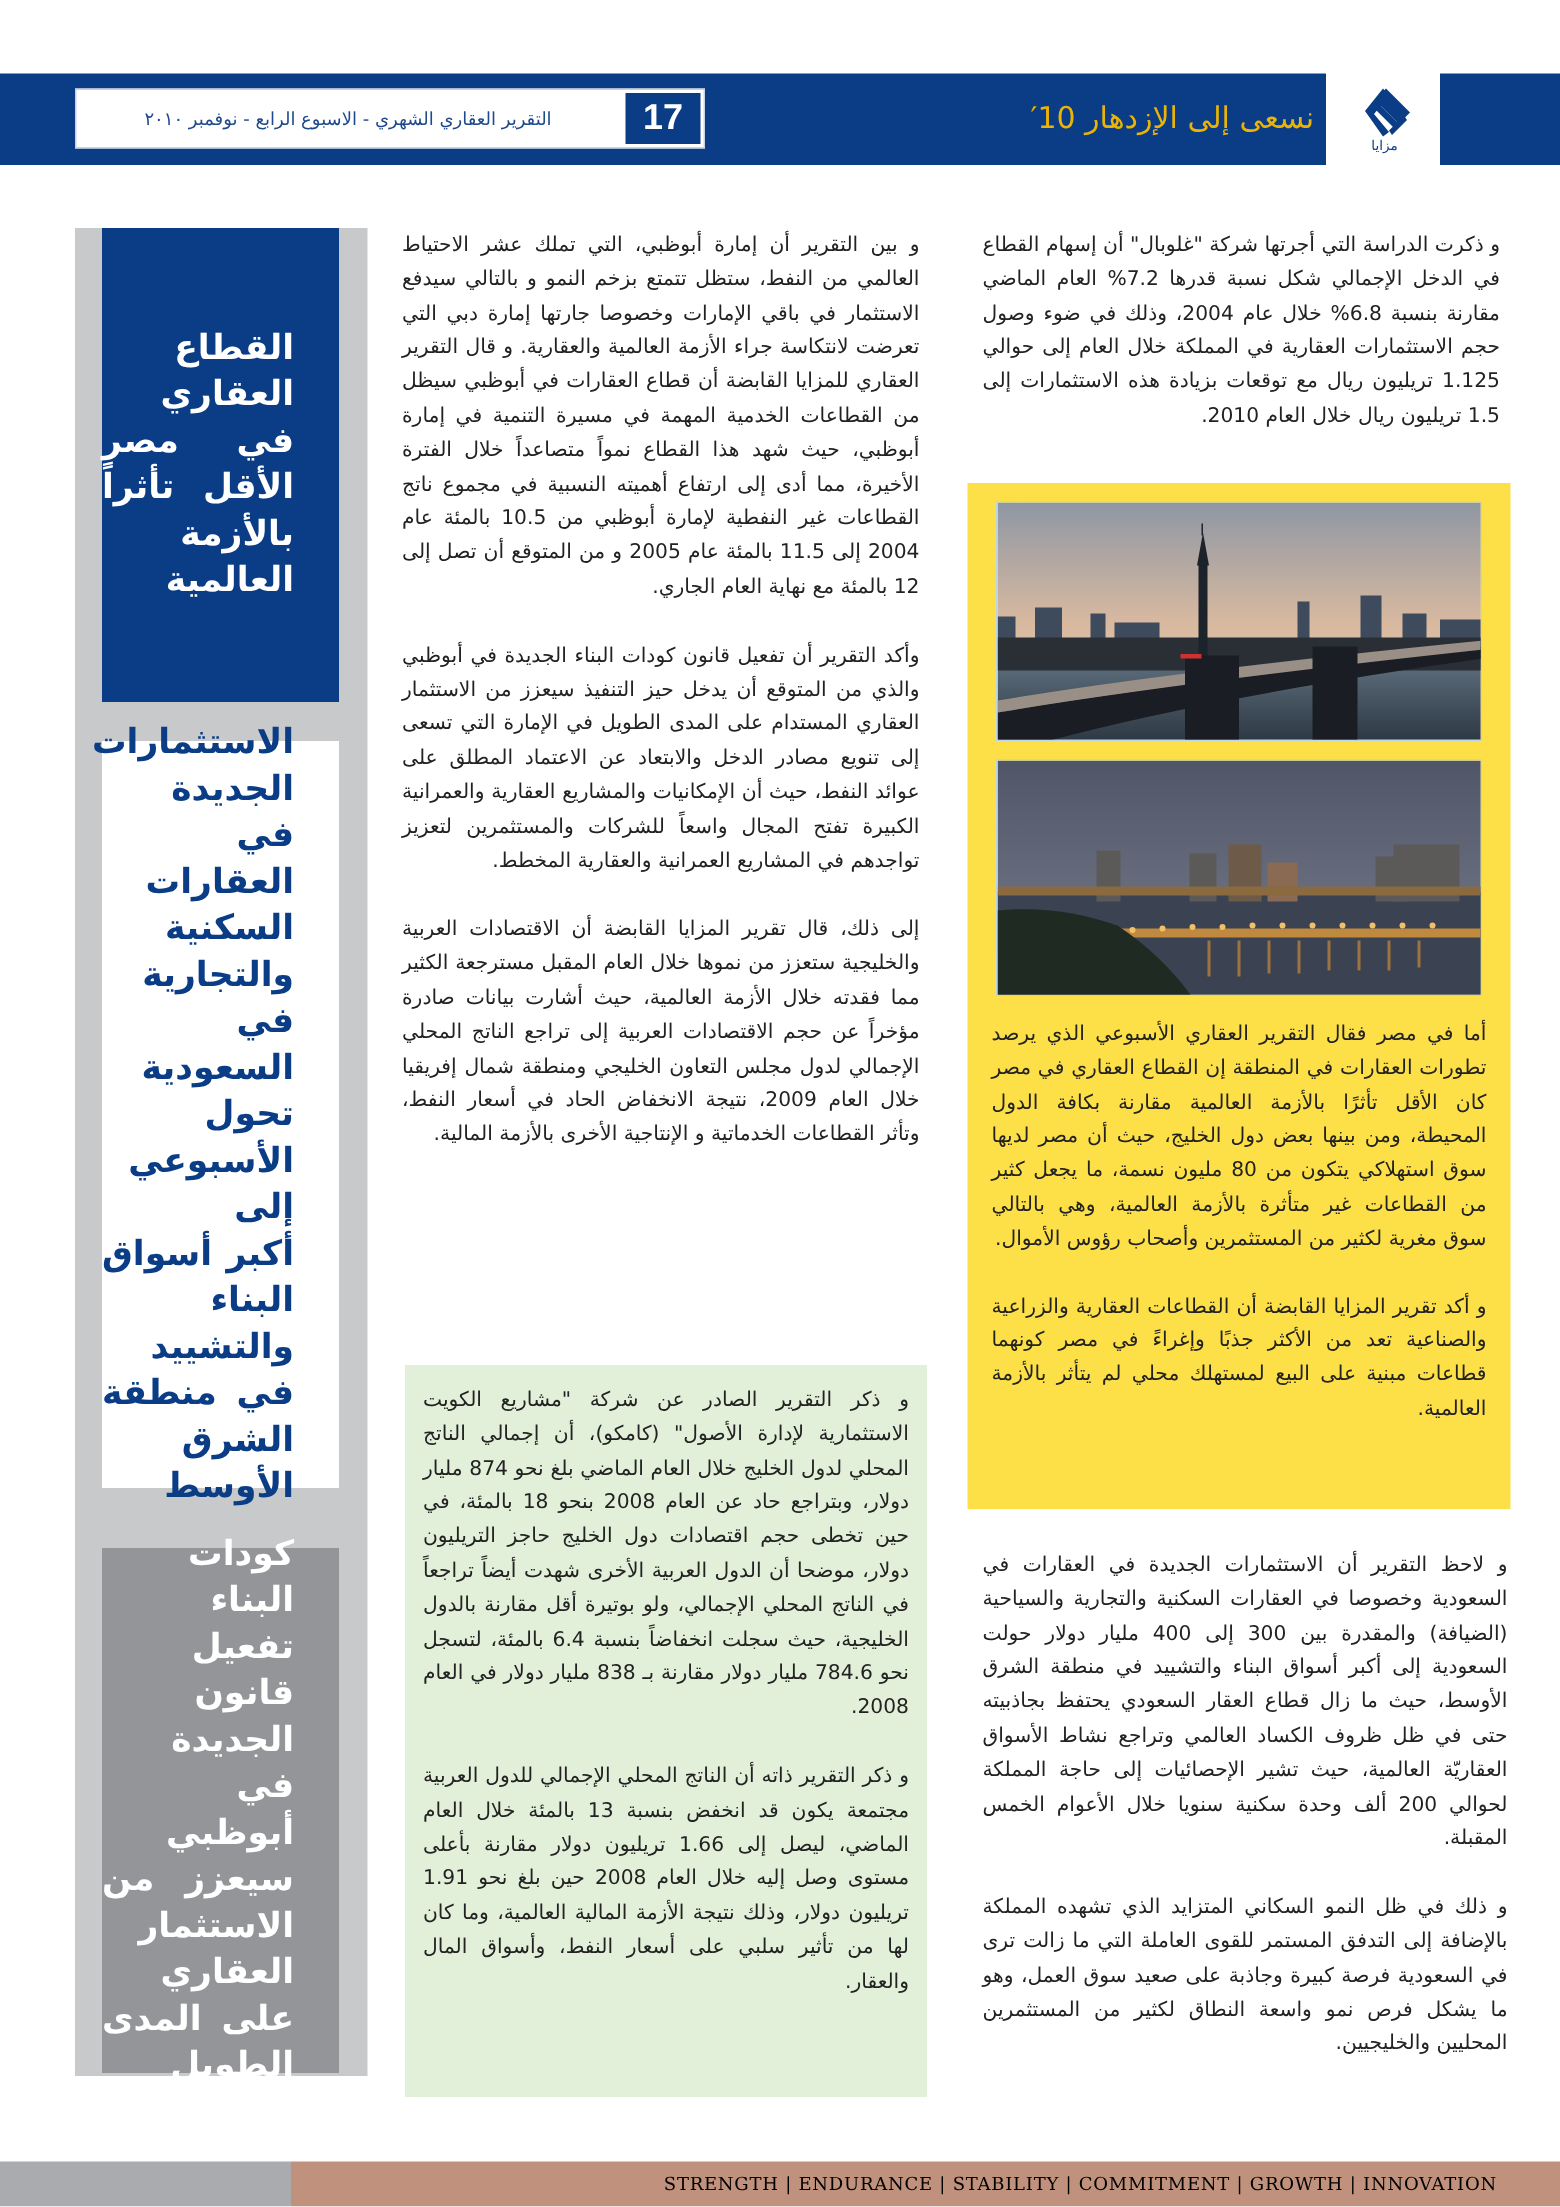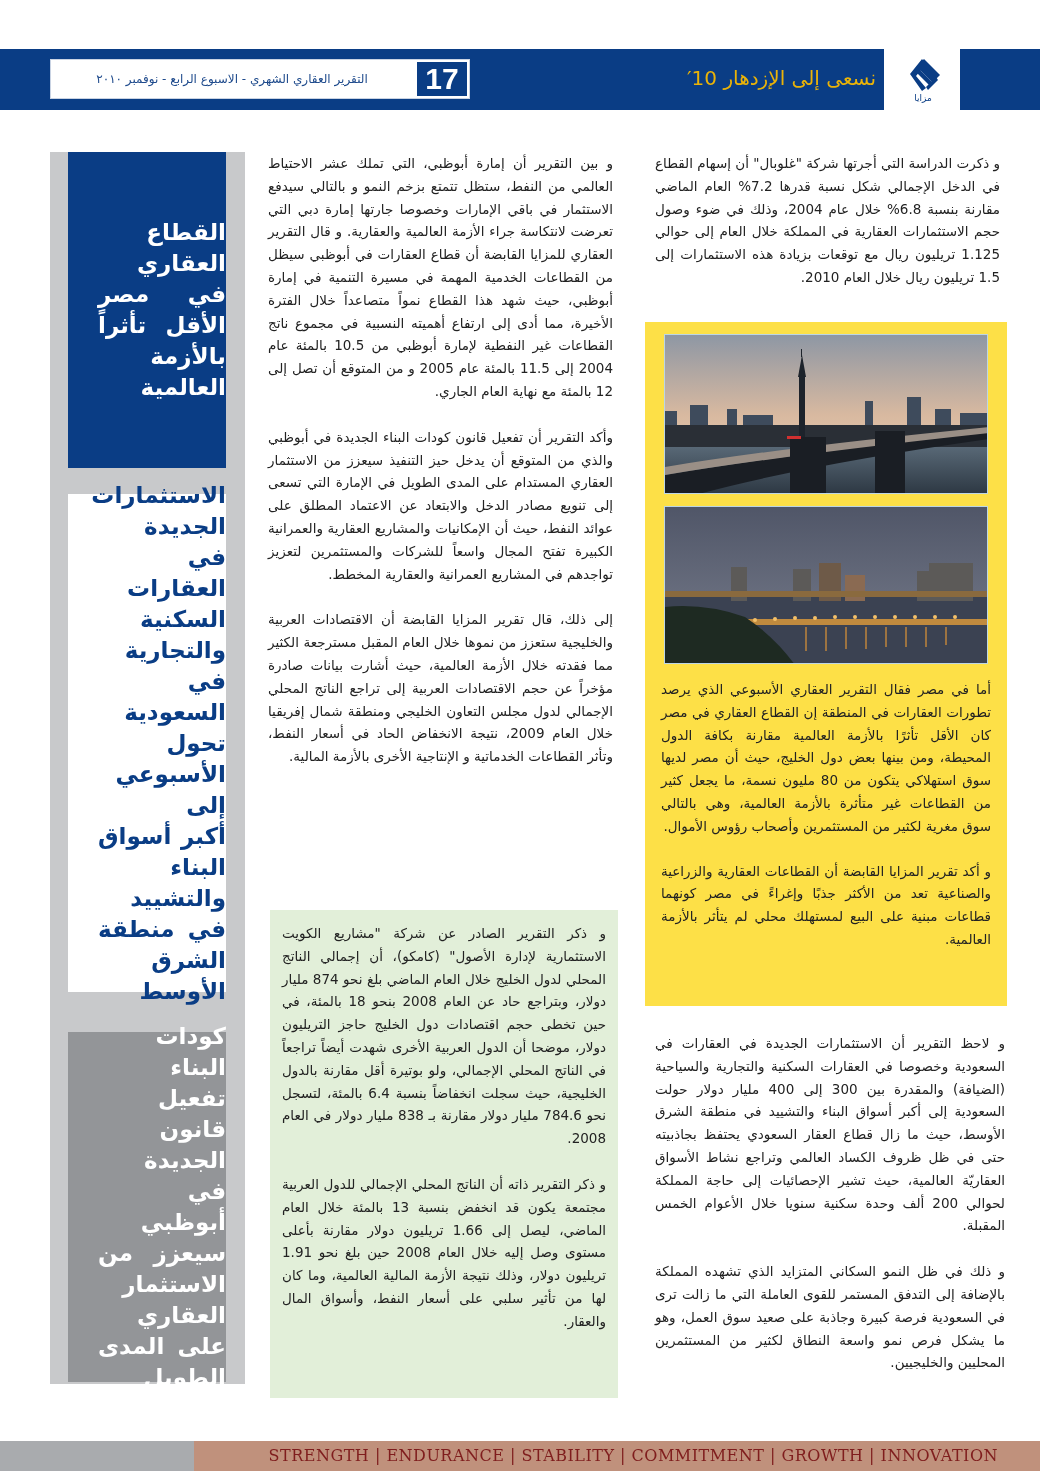--- a/index.html
+++ b/index.html
@@ -6,29 +6,29 @@
     html, body { width: 1040px; height: 1471px; background: #ffffff; overflow: hidden; }
     body { position: relative; font-family: "DejaVu Sans", sans-serif; color: #222; }
 
     
     .header { position: absolute; left: 0; top: 49px; width: 1040px; height: 61px; background: #ffffff; }
     .hdr-bar { position: absolute; top: 0; height: 61px; background: #0a3d85; }
     .hdr-main { left: 0; width: 884px; }
     .hdr-right { left: 960px; width: 80px; }
     .hdr-box { position: absolute; left: 50px; top: 10px; width: 420px; height: 40px; background: #ffffff; border: 1px solid #c9d3e3; }
     .hdr-box-text { position: absolute; left: 0; top: 0; width: 362px; height: 38px; line-height: 38px; font-size: 12px; color: #1e4a8c; direction: rtl; text-align: center; font-family: "DejaVu Sans", sans-serif; }
-    .hdr-page { position: absolute; right: 2px; top: 2px; width: 50px; height: 34px; background: #0a3d85; color: #fff; font-size: 30px; font-weight: bold; line-height: 34px; text-align: center; font-family: "Liberation Sans", sans-serif; }
+    .hdr-page { position: absolute; right: 2px; top: 2px; width: 50px; height: 34px; background: #0a3d85; color: #fff; font-size: 24px; font-weight: bold; line-height: 34px; text-align: center; font-family: "Liberation Sans", sans-serif; }
     .hdr-slogan { position: absolute; left: 640px; top: 0; width: 236px; height: 61px; line-height: 58px; color: #eab308; font-size: 20px; direction: rtl; text-align: right; font-family: "DejaVu Sans", sans-serif; }
     .logo { position: absolute; left: 884px; top: 0; width: 76px; height: 61px; background: #fff; padding-left: 36px; }
     .logo svg { position: absolute; left: 12px; top: 6px; }
     .logo-text { position: absolute; left: 14px; top: 44px; width: 50px; font-size: 9px; color: #0a3d85; text-align: center; direction: rtl; }
 
     
     .sidebar { position: absolute; left: 50px; top: 152px; width: 195px; height: 1232px; background: #c8c9cb; }
-    .side-box { position: absolute; left: 18px; width: 158px; display: flex; align-items: center; justify-content: flex-end; }
+    .side-box { position: absolute; left: 18px; width: 158px; display: flex; align-items: center; justify-content: flex-start; }
     .side-text { direction: rtl; text-align: justify; text-align-last: justify; font-weight: bold; font-size: 23px; line-height: 31px; width: 128px; font-family: "DejaVu Sans", sans-serif; }
     .side-1 { top: 0; height: 316px; background: #0a3d85; color: #fff; }
     .side-2 { top: 342px; height: 498px; background: #ffffff; color: #0a3d85; }
     .side-3 { top: 880px; height: 350px; background: #939598; color: #fff; }
     .side-line { display: block; }
 
     
     .col { position: absolute; direction: rtl; text-align: justify; font-size: 13.5px; line-height: 22.8px; color: #222; font-family: "DejaVu Sans", sans-serif; }
     .para { margin-bottom: 23px; }
     .col-mid { left: 268px; top: 152px; width: 345px; }
@@ -40,21 +40,21 @@
     .blue-box { position: absolute; left: 645px; top: 322px; width: 362px; height: 684px; background: #fde047; padding: 12px 12px 0 12px; }
     .photo { position: relative; width: 324px; height: 160px; margin: 0 auto; border: 1px solid #bcd6e5; overflow: hidden; }
     .photo-1 { margin-top: 0; }
     .photo-2 { margin-top: 12px; height: 158px; }
     .blue-text { direction: rtl; text-align: justify; font-size: 13.5px; line-height: 22.8px; color: #222; margin-top: 14px; padding: 0 4px; }
 
     
     .footer { position: absolute; left: 0; top: 1441px; width: 1040px; height: 30px; }
     .footer-gray { position: absolute; left: 0; top: 0; width: 194px; height: 30px; background: #a9abae; }
     .footer-brown { position: absolute; left: 194px; top: 0; width: 846px; height: 30px; background: #c0917c; }
-    .footer-text { position: absolute; right: 42px; top: 0; line-height: 30px; color: #7f1d1d; font-size: 16px; letter-spacing: 0.5px; font-family: "DejaVu Serif", serif; }
+    .footer-text { position: absolute; right: 42px; top: 0; line-height: 30px; color: #000000; font-size: 12px; letter-spacing: 0.5px; font-family: "DejaVu Serif", serif; }
   </style>
 </head>
 <body>
 
 <div class="header">
   <div class="hdr-bar hdr-main">
     <div class="hdr-box">
       <div class="hdr-box-text">التقرير العقاري الشهري - الاسبوع الرابع - نوفمبر ٢٠١٠</div>
       <div class="hdr-page">17</div>
     </div>

